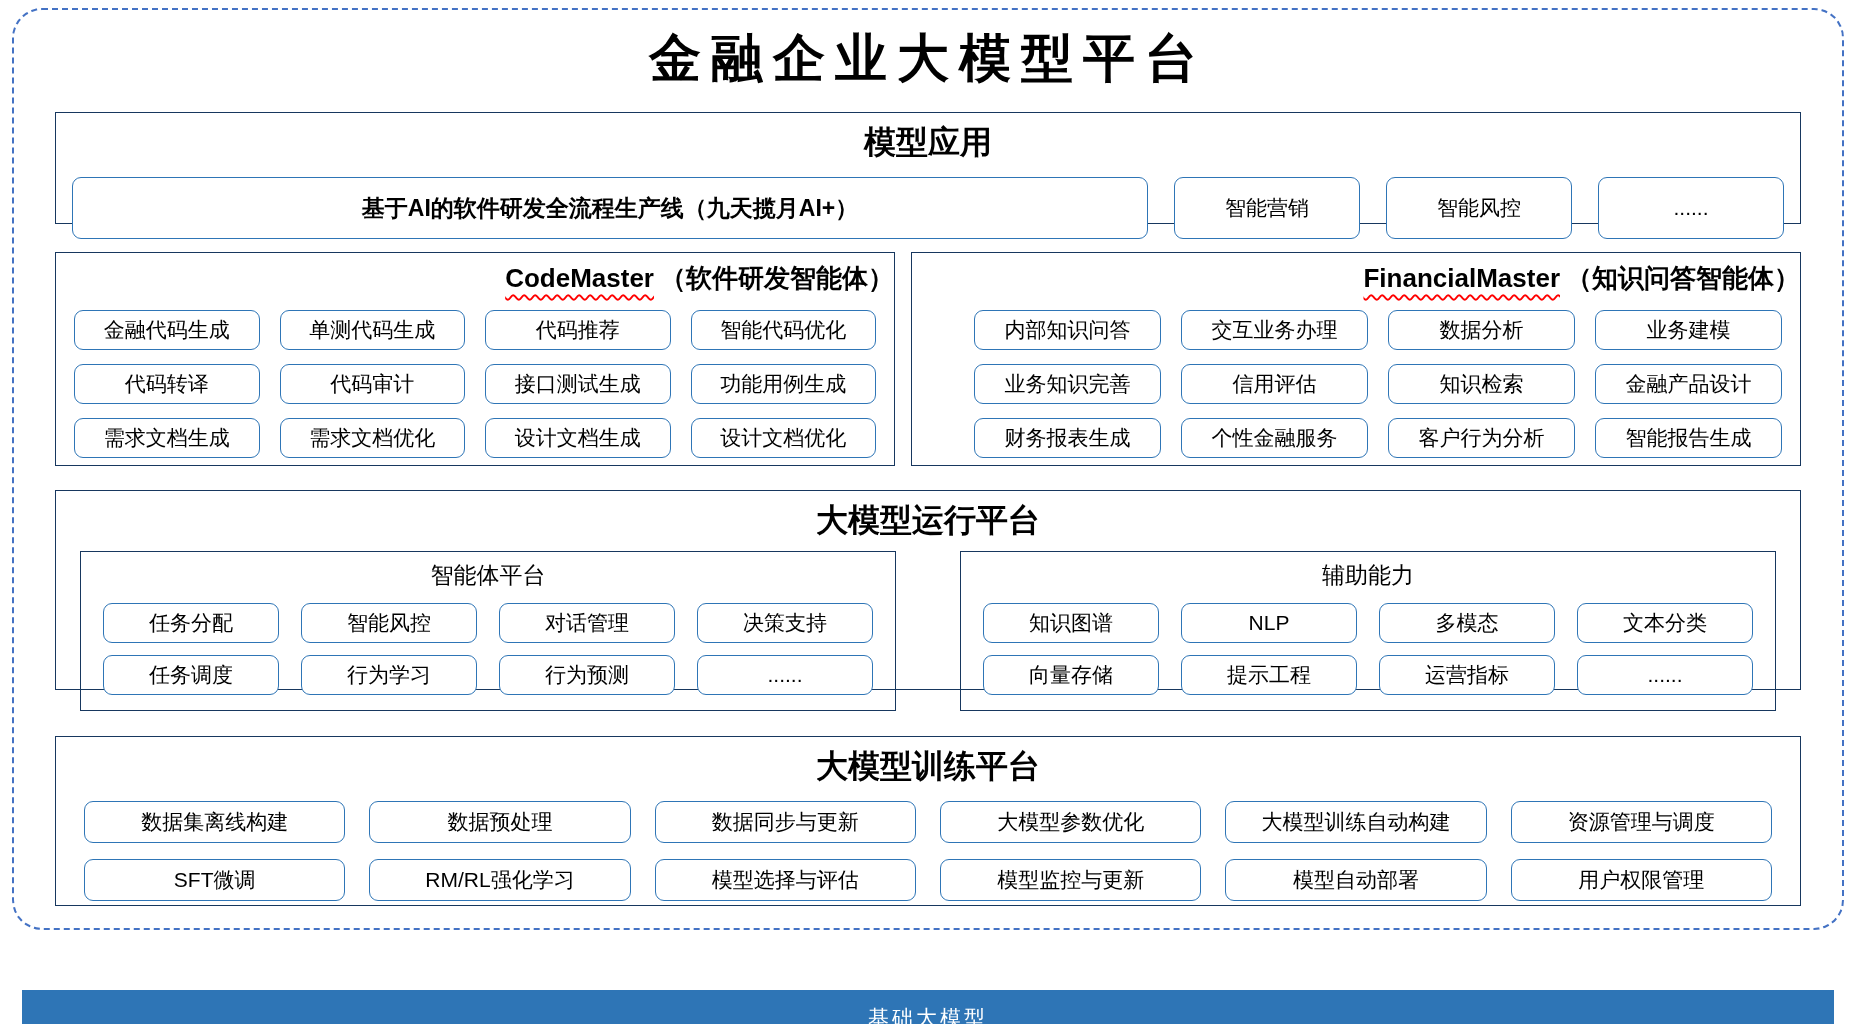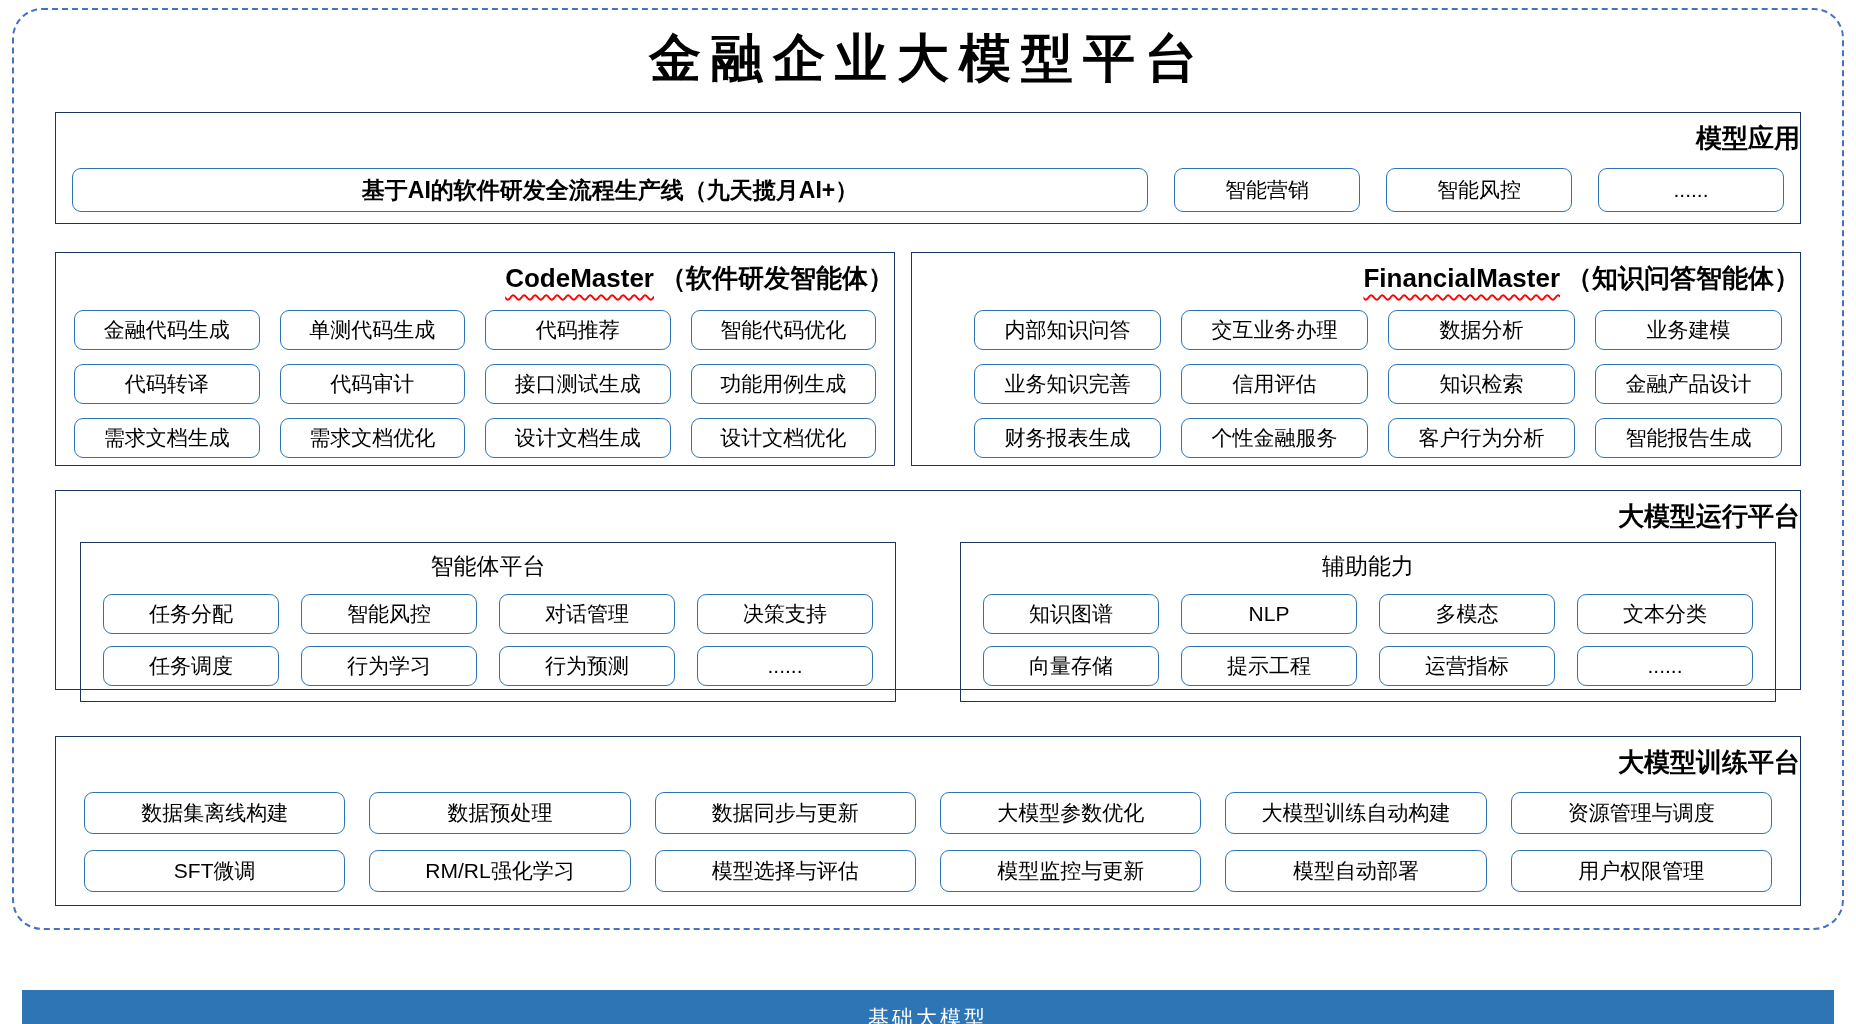--- a/index.html
+++ b/index.html
@@ -12,31 +12,31 @@
     border:2px dashed var(--dashed-border,#4472C4);border-radius:30px;
   }
   .main-title{
     position:absolute;top:24px;left:0;width:100%;text-align:center;
     font-family:"DejaVu Serif","Liberation Serif",serif;
     font-size:52px;font-weight:bold;letter-spacing:10px;
   }
   .sec{
     position:absolute;border:1.5px solid var(--box-border,#17375E);background:#fff;box-sizing:border-box;
   }
-  .sec-header{ text-align:right;font-weight:bold;font-size:26px;padding-top:8px; }
+  .sec-header{ text-align:center;font-weight:bold;font-size:32px;padding-top:8px; }
   .sub-header{ text-align:center;font-weight:normal;font-size:23px;padding-top:8px; }
   .btn{
     border:1.5px solid var(--item-border,#2E75B6);border-radius:9px;background:#fff;
     display:flex;align-items:center;justify-content:center;
     font-size:21px;height:40px;box-sizing:border-box;white-space:nowrap;
   }
   
   .sec1{left:55px;top:112px;width:1746px;height:112px;}
   .sec1 .row{display:flex;gap:26px;margin:12px 16px 0 16px;}
-  .sec1 .btn{height:44px;}
+  .sec1 .btn{height:62px;}
   .btn-big{flex:1 1 auto;font-weight:bold;font-size:23px;}
   .btn-s1{flex:0 0 186px;}
   
   .sec2l{left:55px;top:252px;width:840px;height:214px;}
   .sec2r{left:911px;top:252px;width:890px;height:214px;padding-left:44px;}
   .agent-header{text-align:right;font-weight:bold;font-size:26px;padding-top:8px;}
   .latin-name{
     text-decoration-line:underline;text-decoration-style:wavy;
     text-decoration-color:var(--squiggle,#FF0000);
     text-decoration-thickness:2px;text-underline-offset:7px;

